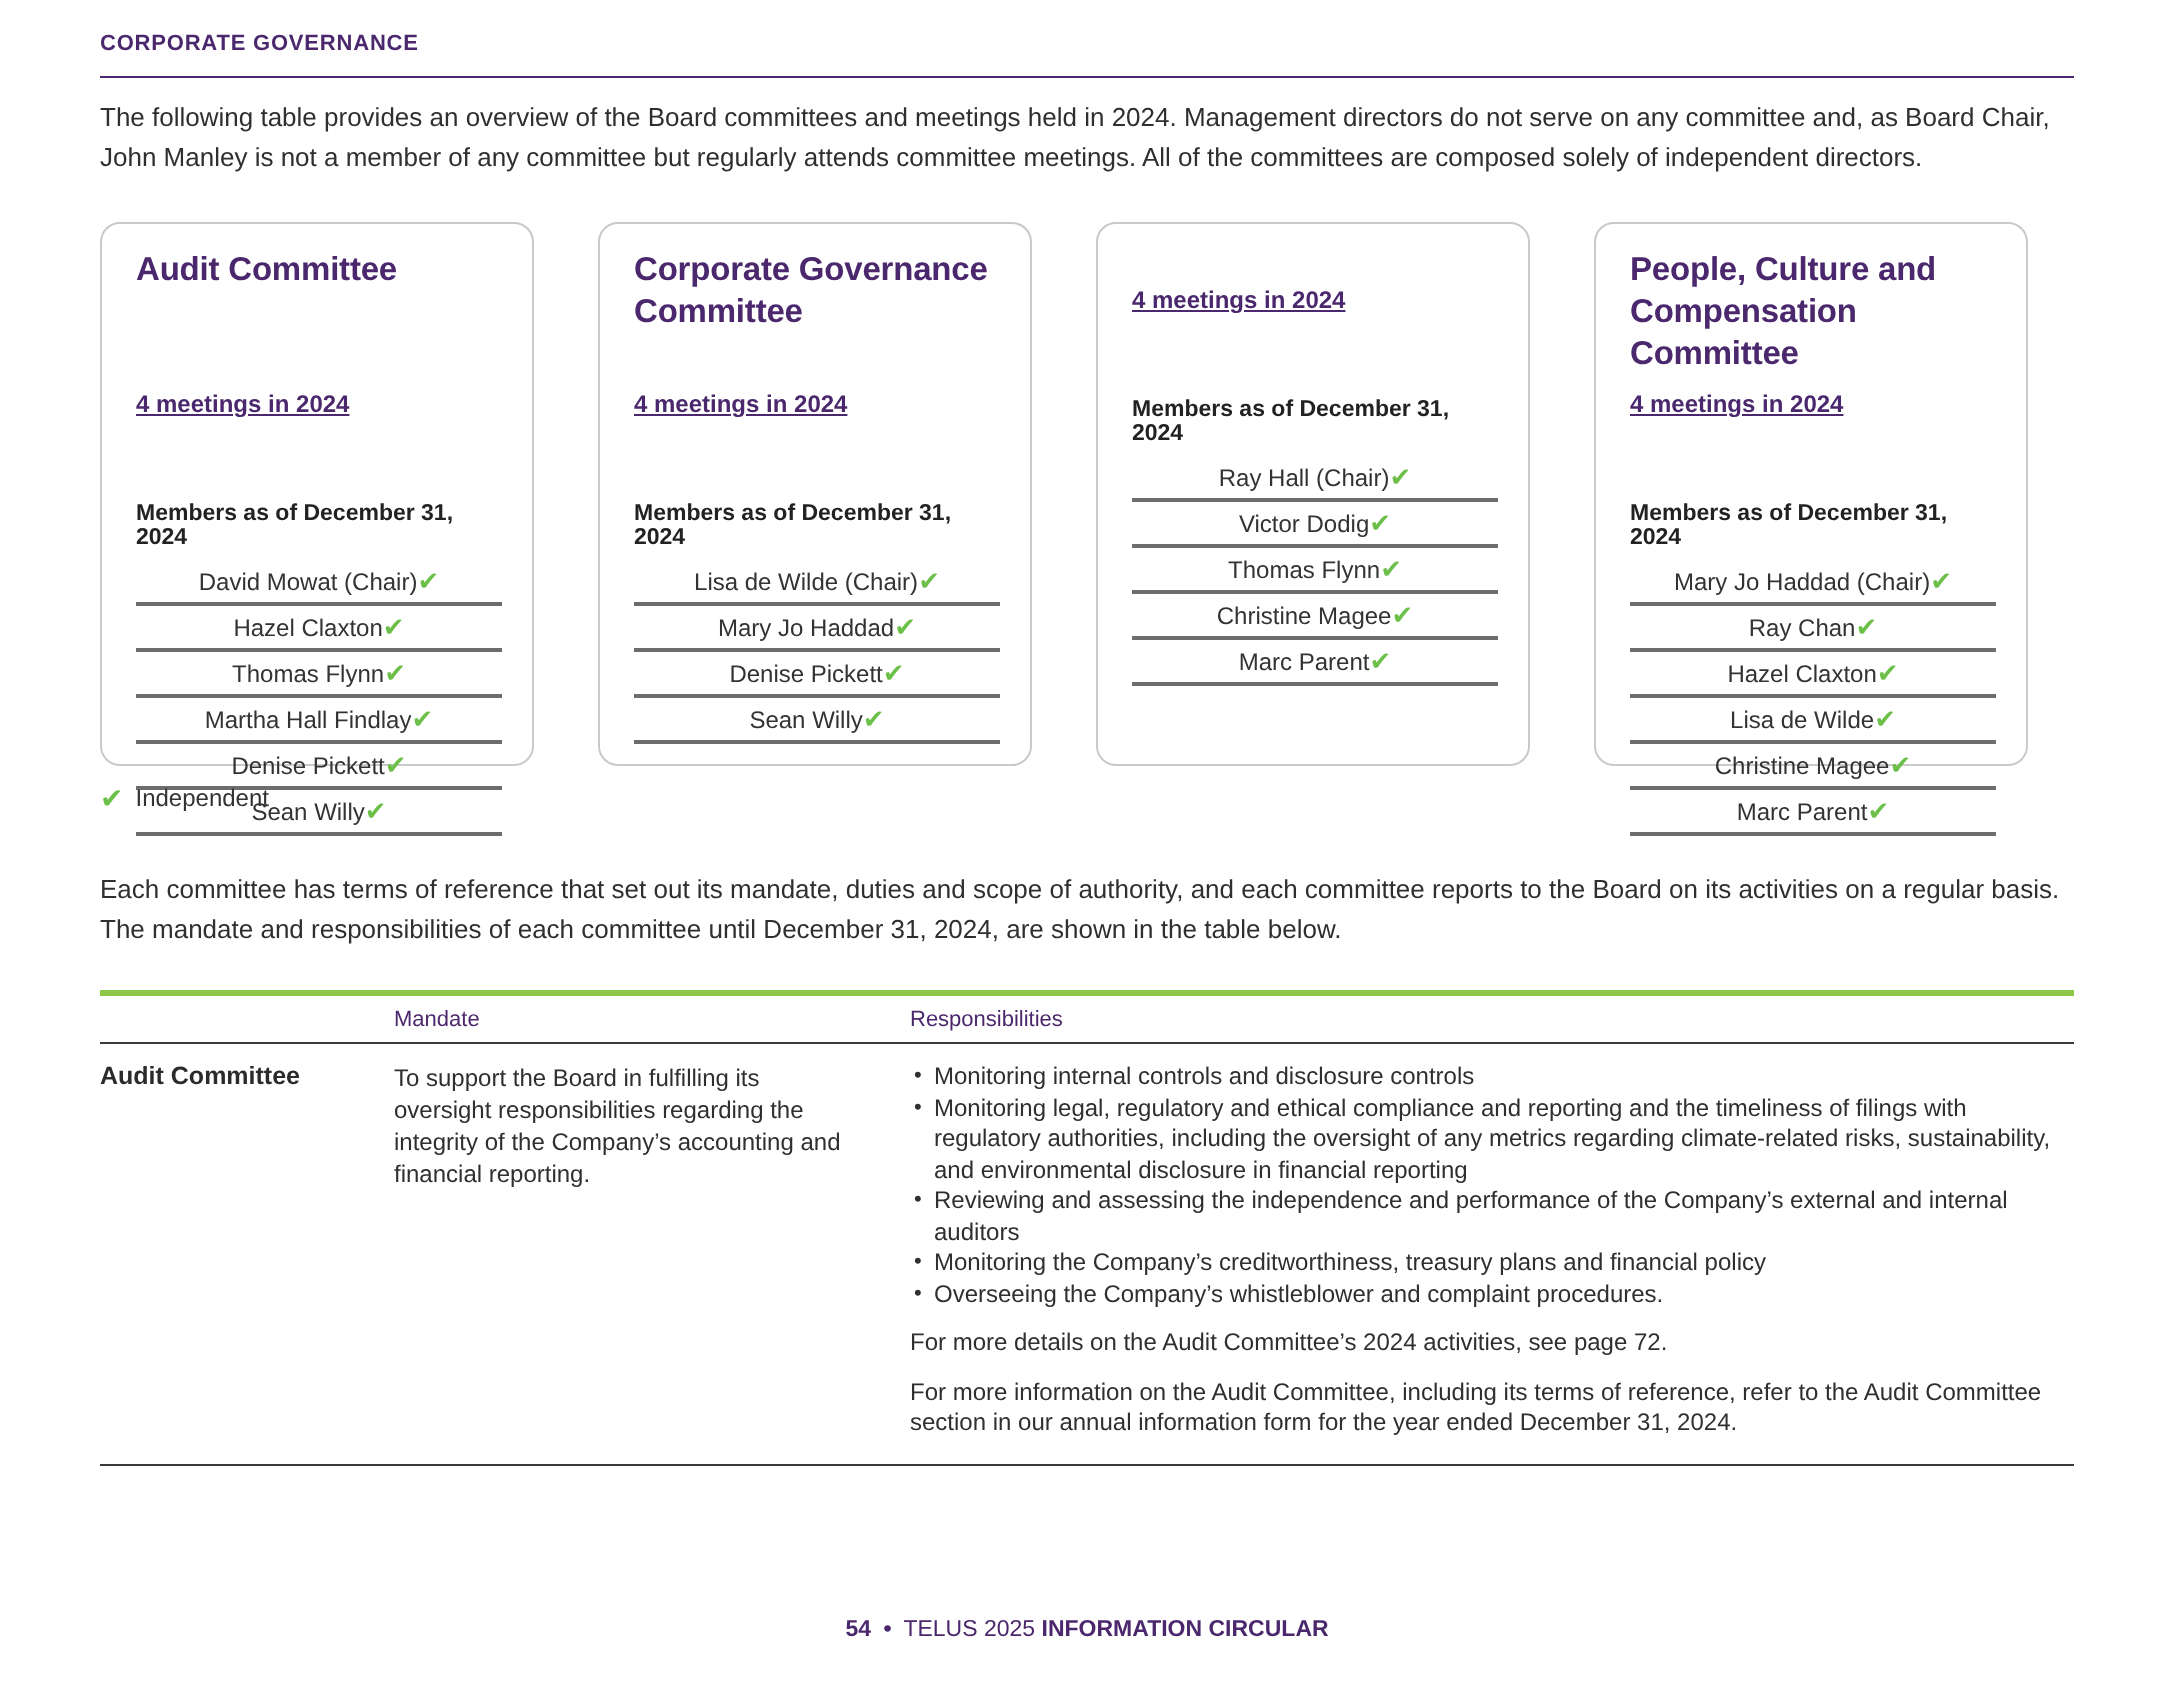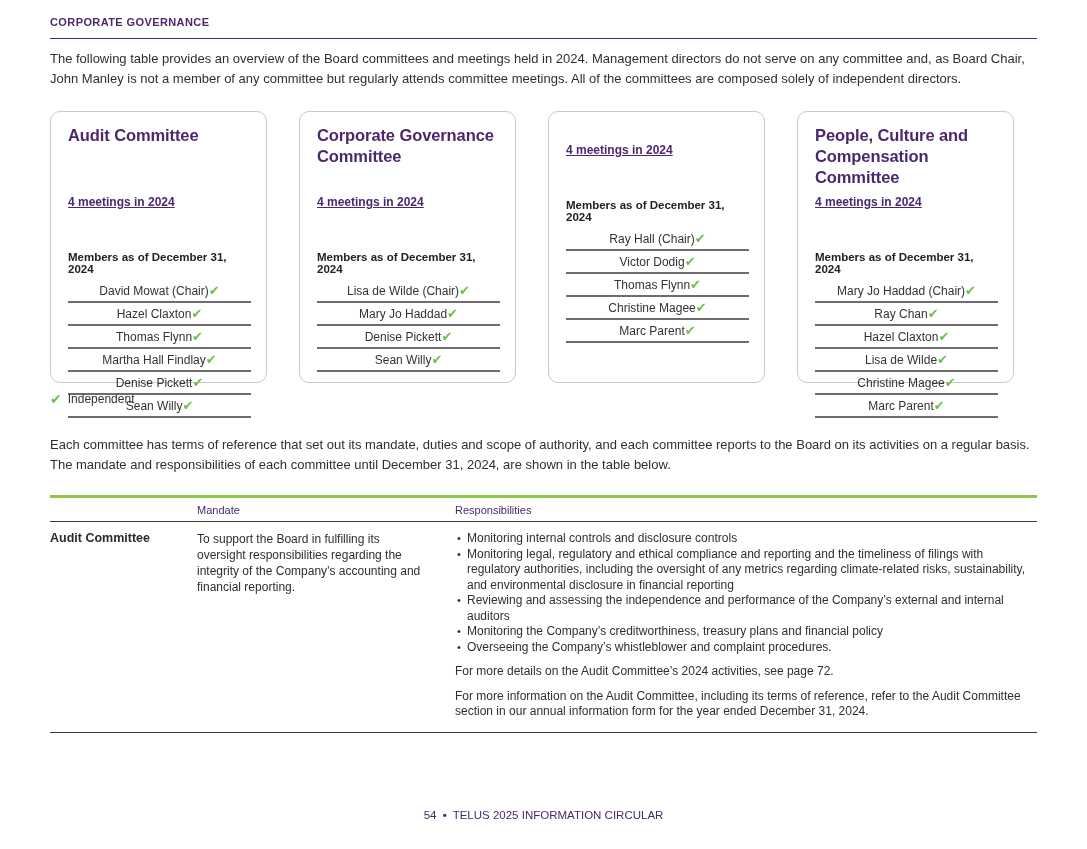--- a/index.html
+++ b/index.html
@@ -72,21 +72,21 @@
   .resp-list { list-style: none; }
   .resp-list li { position: relative; padding-left: 12px; }
   .resp-list li::before { content: "\2022"; position: absolute; left: 2px; font-size: 11px; }
   .resp-note { margin-top: 9px; }
 
   
   .footer {
     position: absolute; left: 0; top: 809px; width: 1087px;
     text-align: center; font-size: 11.5px; color: #4B286D;
   }
-  .footer .b { font-weight: 400; }
+  .footer .b { font-weight: 700; }
   .footer .sep { margin: 0 3px; font-weight: 700; }
 </style>
 </head>
 <body>
 
 <div class="page">
 
   <div class="section-header">CORPORATE GOVERNANCE</div>
   <hr class="section-rule">
 

